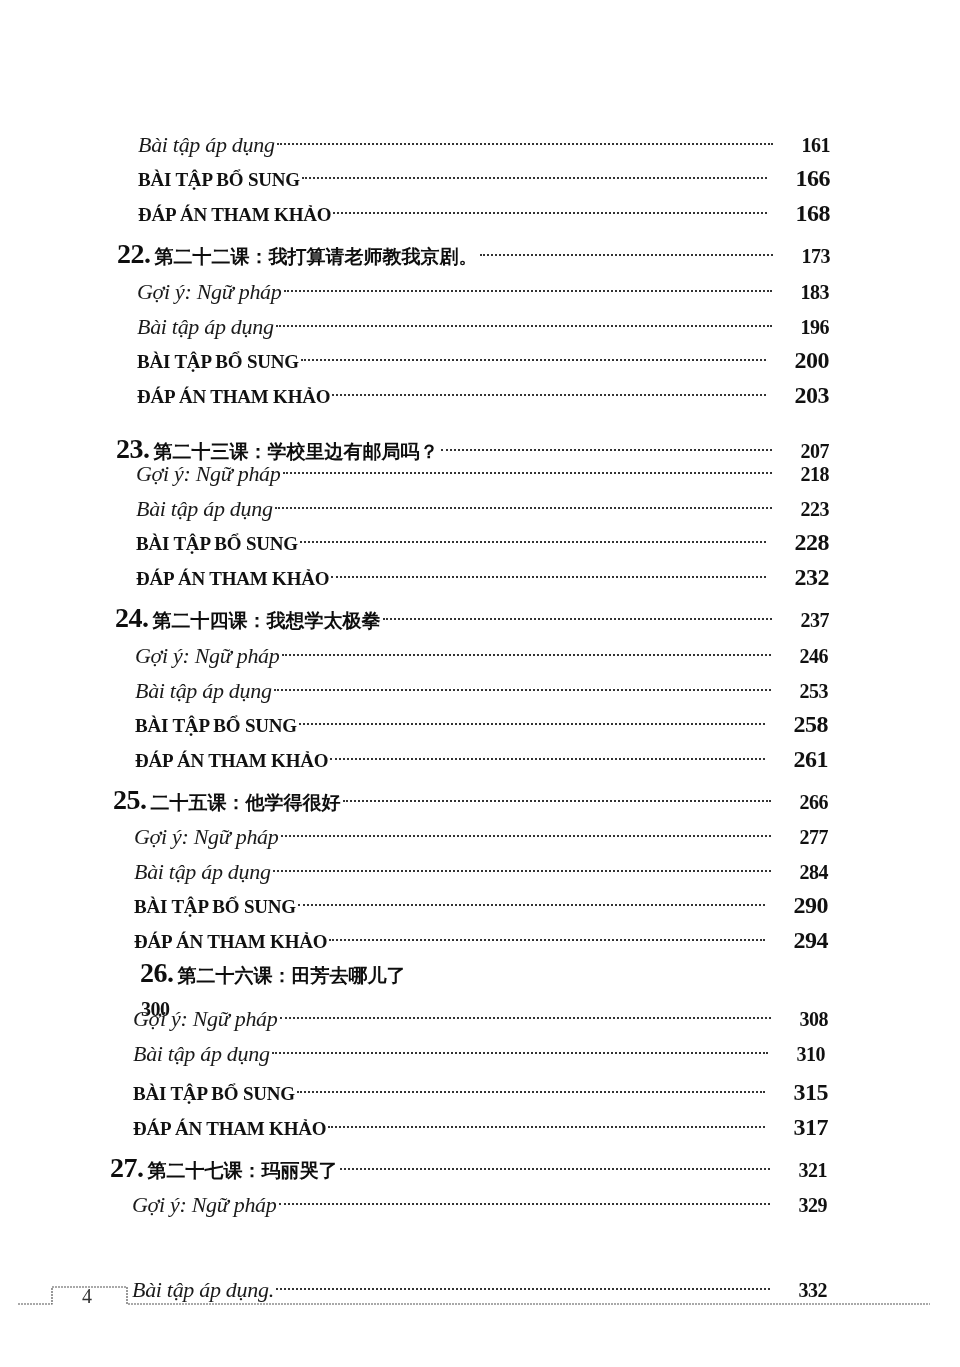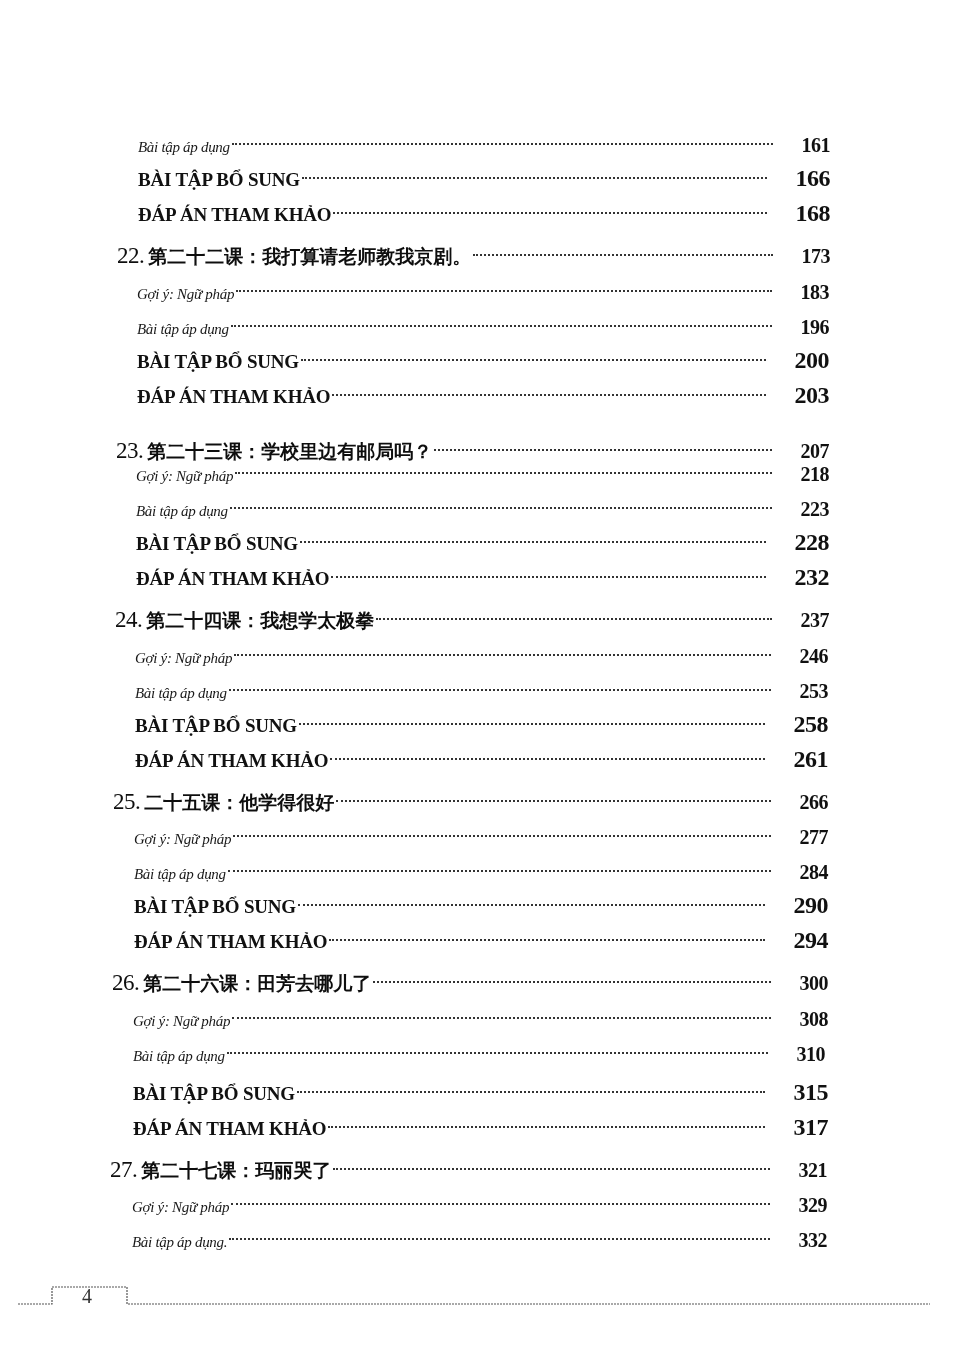--- a/index.html
+++ b/index.html
@@ -48,21 +48,21 @@
     bottom: 7px;
     border-bottom: 2px dotted #333333;
   }
   .row .page {
     flex: 0 0 auto;
     padding-left: 1px;
     margin-left: 28px;
   }
   .row.italic .label {
     font-style: italic;
-    font-size: 15px;
+    font-size: 22px;
     letter-spacing: -0.3px;
     color: #1a1a1a;
   }
   .row.italic .page {
     font-size: 20px;
     font-weight: bold;
     letter-spacing: -0.5px;
   }
   .row.caps .label {
     font-weight: bold;
@@ -81,22 +81,22 @@
   }
   .row.chapter .leader {
     height: 34px;
   }
   .row.chapter .label {
     font-weight: bold;
     font-size: 20px;
     color: #0e0e0e;
   }
   .row.chapter .num {
-    font-size: 23px;
-    font-weight: normal;
+    font-size: 28px;
+    font-weight: bold;
     letter-spacing: -0.5px;
   }
   .row.chapter .cn {
     font-family: "DejaVu Sans", sans-serif;
     font-weight: bold;
     font-size: 19px;
     margin-left: 4px;
   }
   .row.chapter .page {
     font-size: 20px;
@@ -260,21 +260,21 @@
     <span class="leader"></span>
     <span class="page">290</span>
   </div>
 
   <div class="row caps" style="left:134px; top:918px; width:694px;">
     <span class="label">ĐÁP ÁN THAM KHẢO</span>
     <span class="leader"></span>
     <span class="page">294</span>
   </div>
 
-  <div class="row chapter" style="left:112px; top:956px; width:716px;">
+  <div class="row chapter" style="left:112px; top:956px; width:716px;flex-direction:column;">
     <span class="label"><span class="num">26.</span><span class="cn">第二十六课：田芳去哪儿了</span></span>
     <span class="leader"></span>
     <span class="page">300</span>
   </div>
 
   <div class="row italic" style="left:133px; top:996px; width:695px;">
     <span class="label">Gợi ý: Ngữ pháp</span>
     <span class="leader"></span>
     <span class="page">308</span>
   </div>
@@ -302,21 +302,21 @@
     <span class="leader"></span>
     <span class="page">321</span>
   </div>
 
   <div class="row italic" style="left:132px; top:1182px; width:695px;">
     <span class="label">Gợi ý: Ngữ pháp</span>
     <span class="leader"></span>
     <span class="page">329</span>
   </div>
 
-  <div class="row italic" style="left:132px; top:1217px; width:695px;">
+  <div class="row italic" style="left:132px; top:1267px; width:695px;">
     <span class="label">Bài tập áp dụng.</span>
     <span class="leader"></span>
     <span class="page">332</span>
   </div>
 
 </div>
 
 <div class="footer">
   <svg width="960" height="40">
     <polyline points="18,24 52,24 52,7 127,7 127,24 930,24" fill="none" stroke="#555555" stroke-width="1.2" stroke-dasharray="2,1"></polyline>

